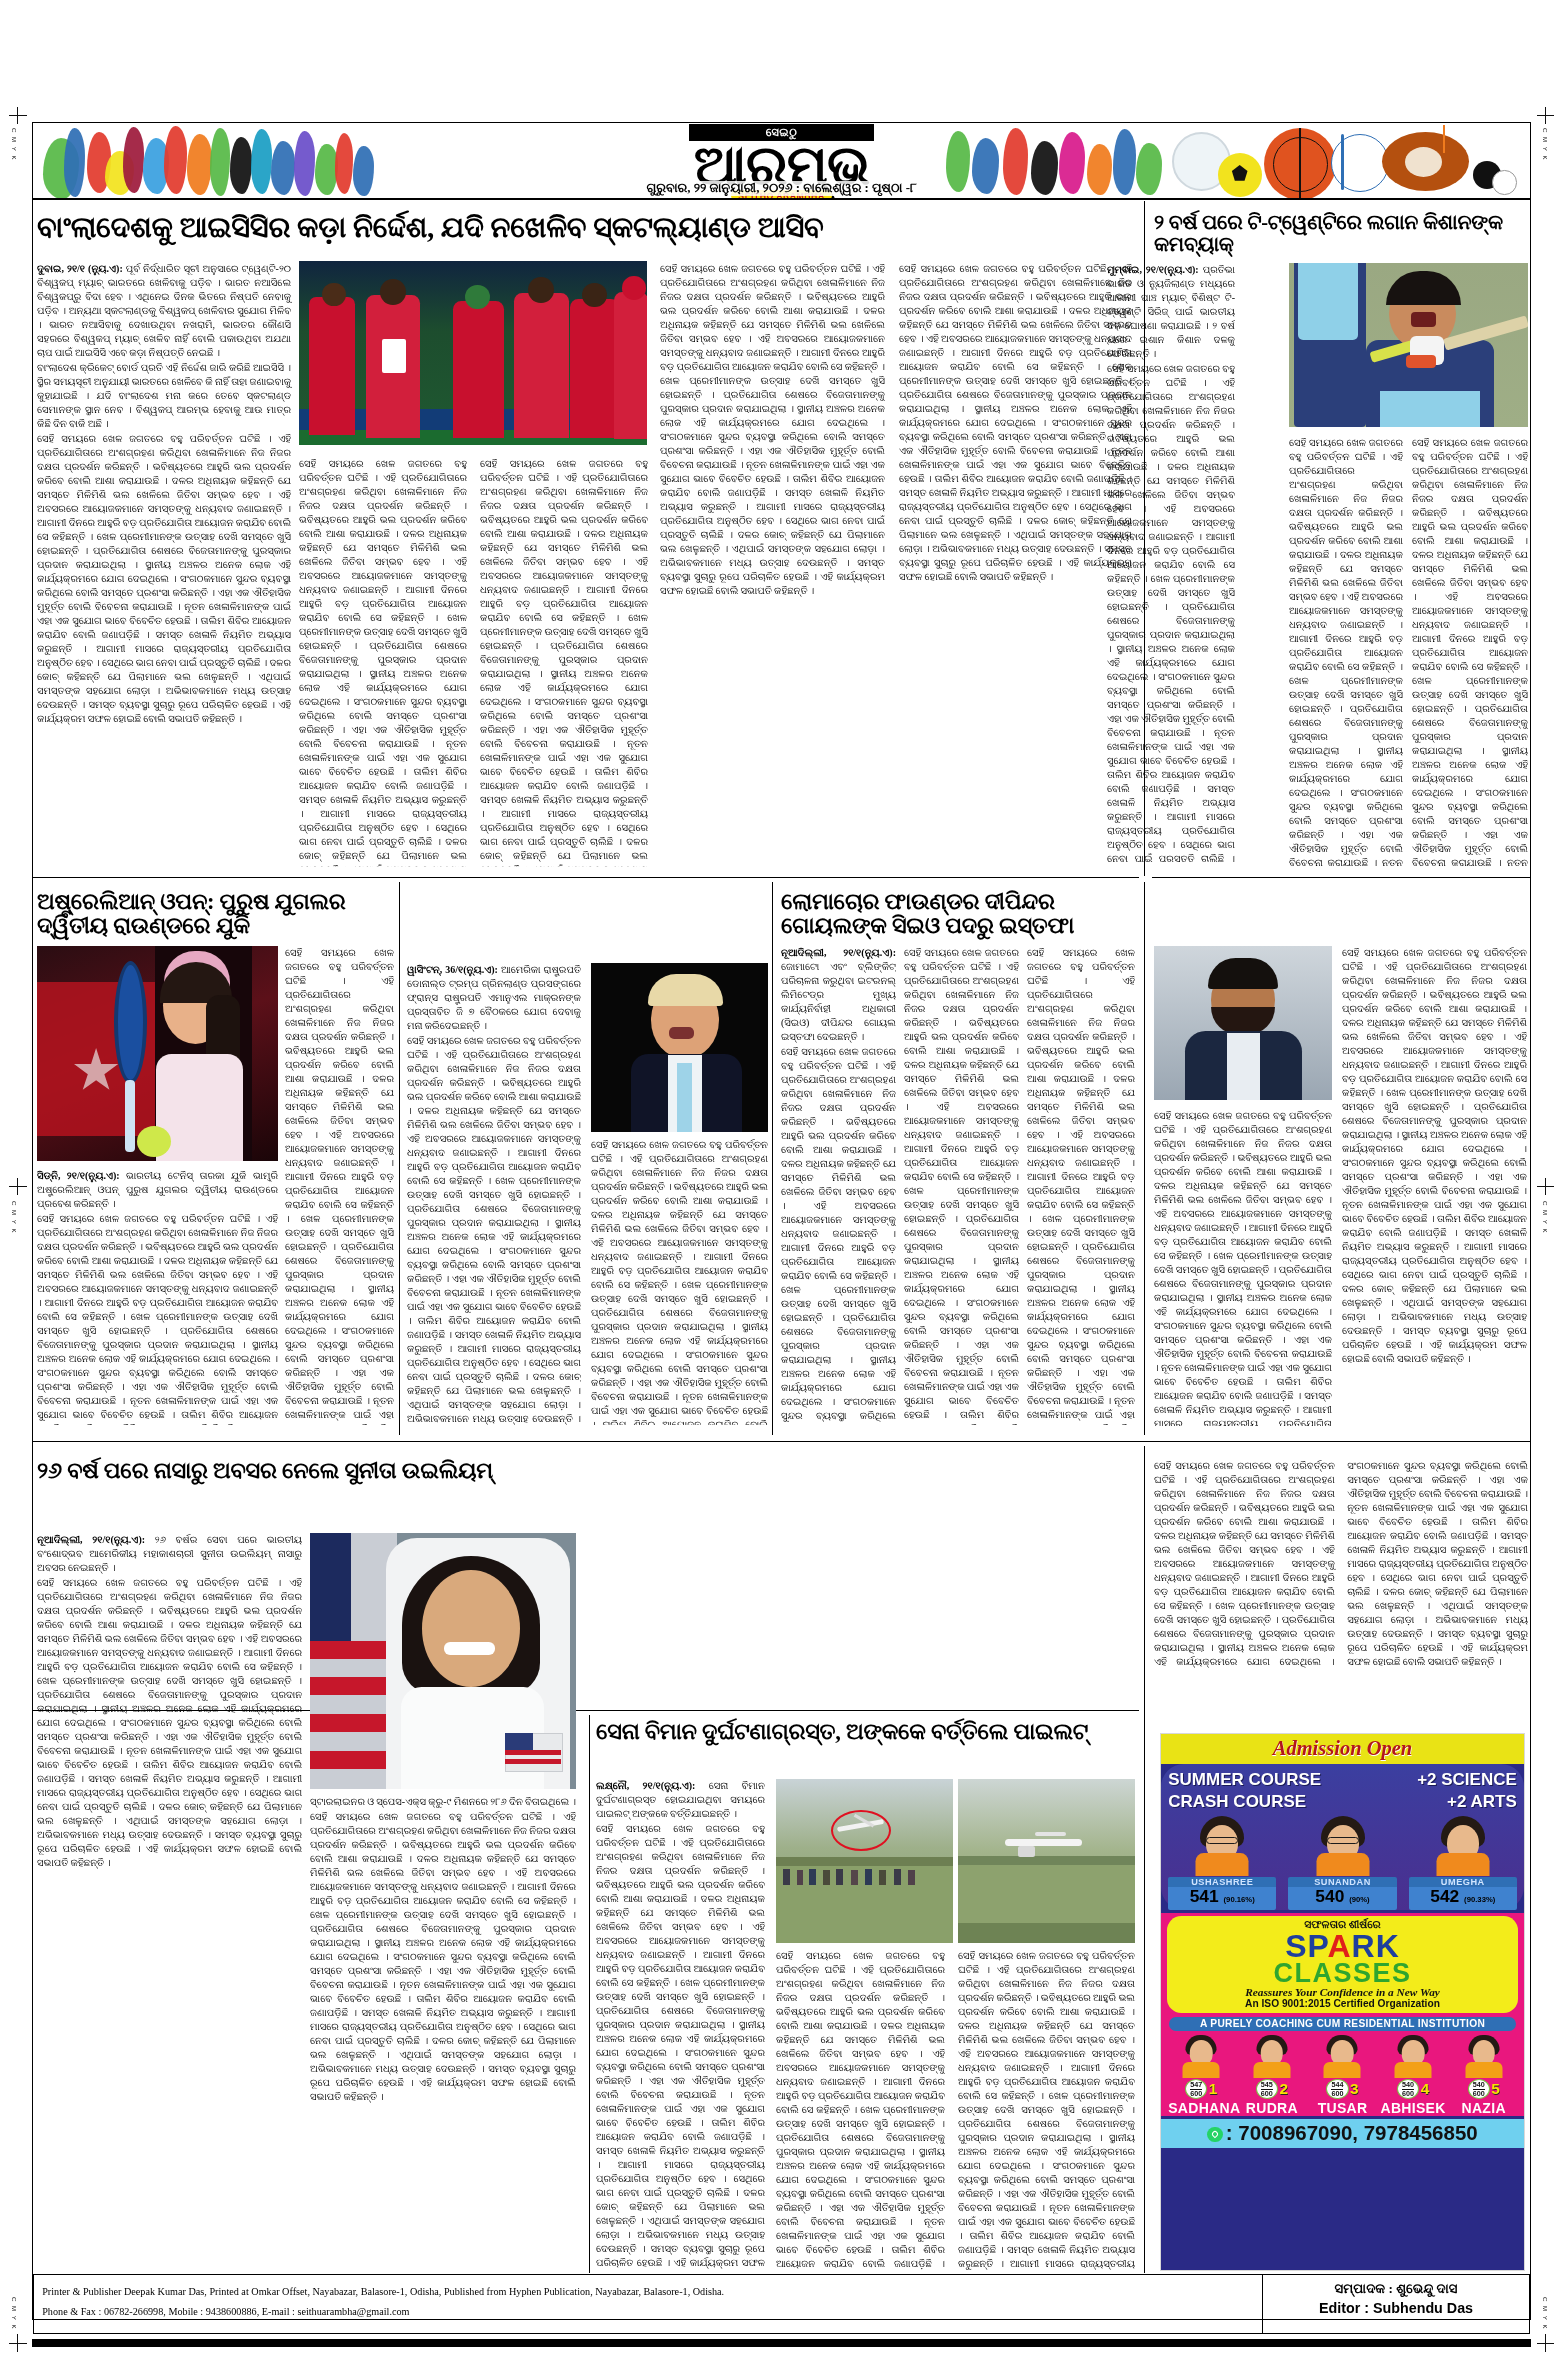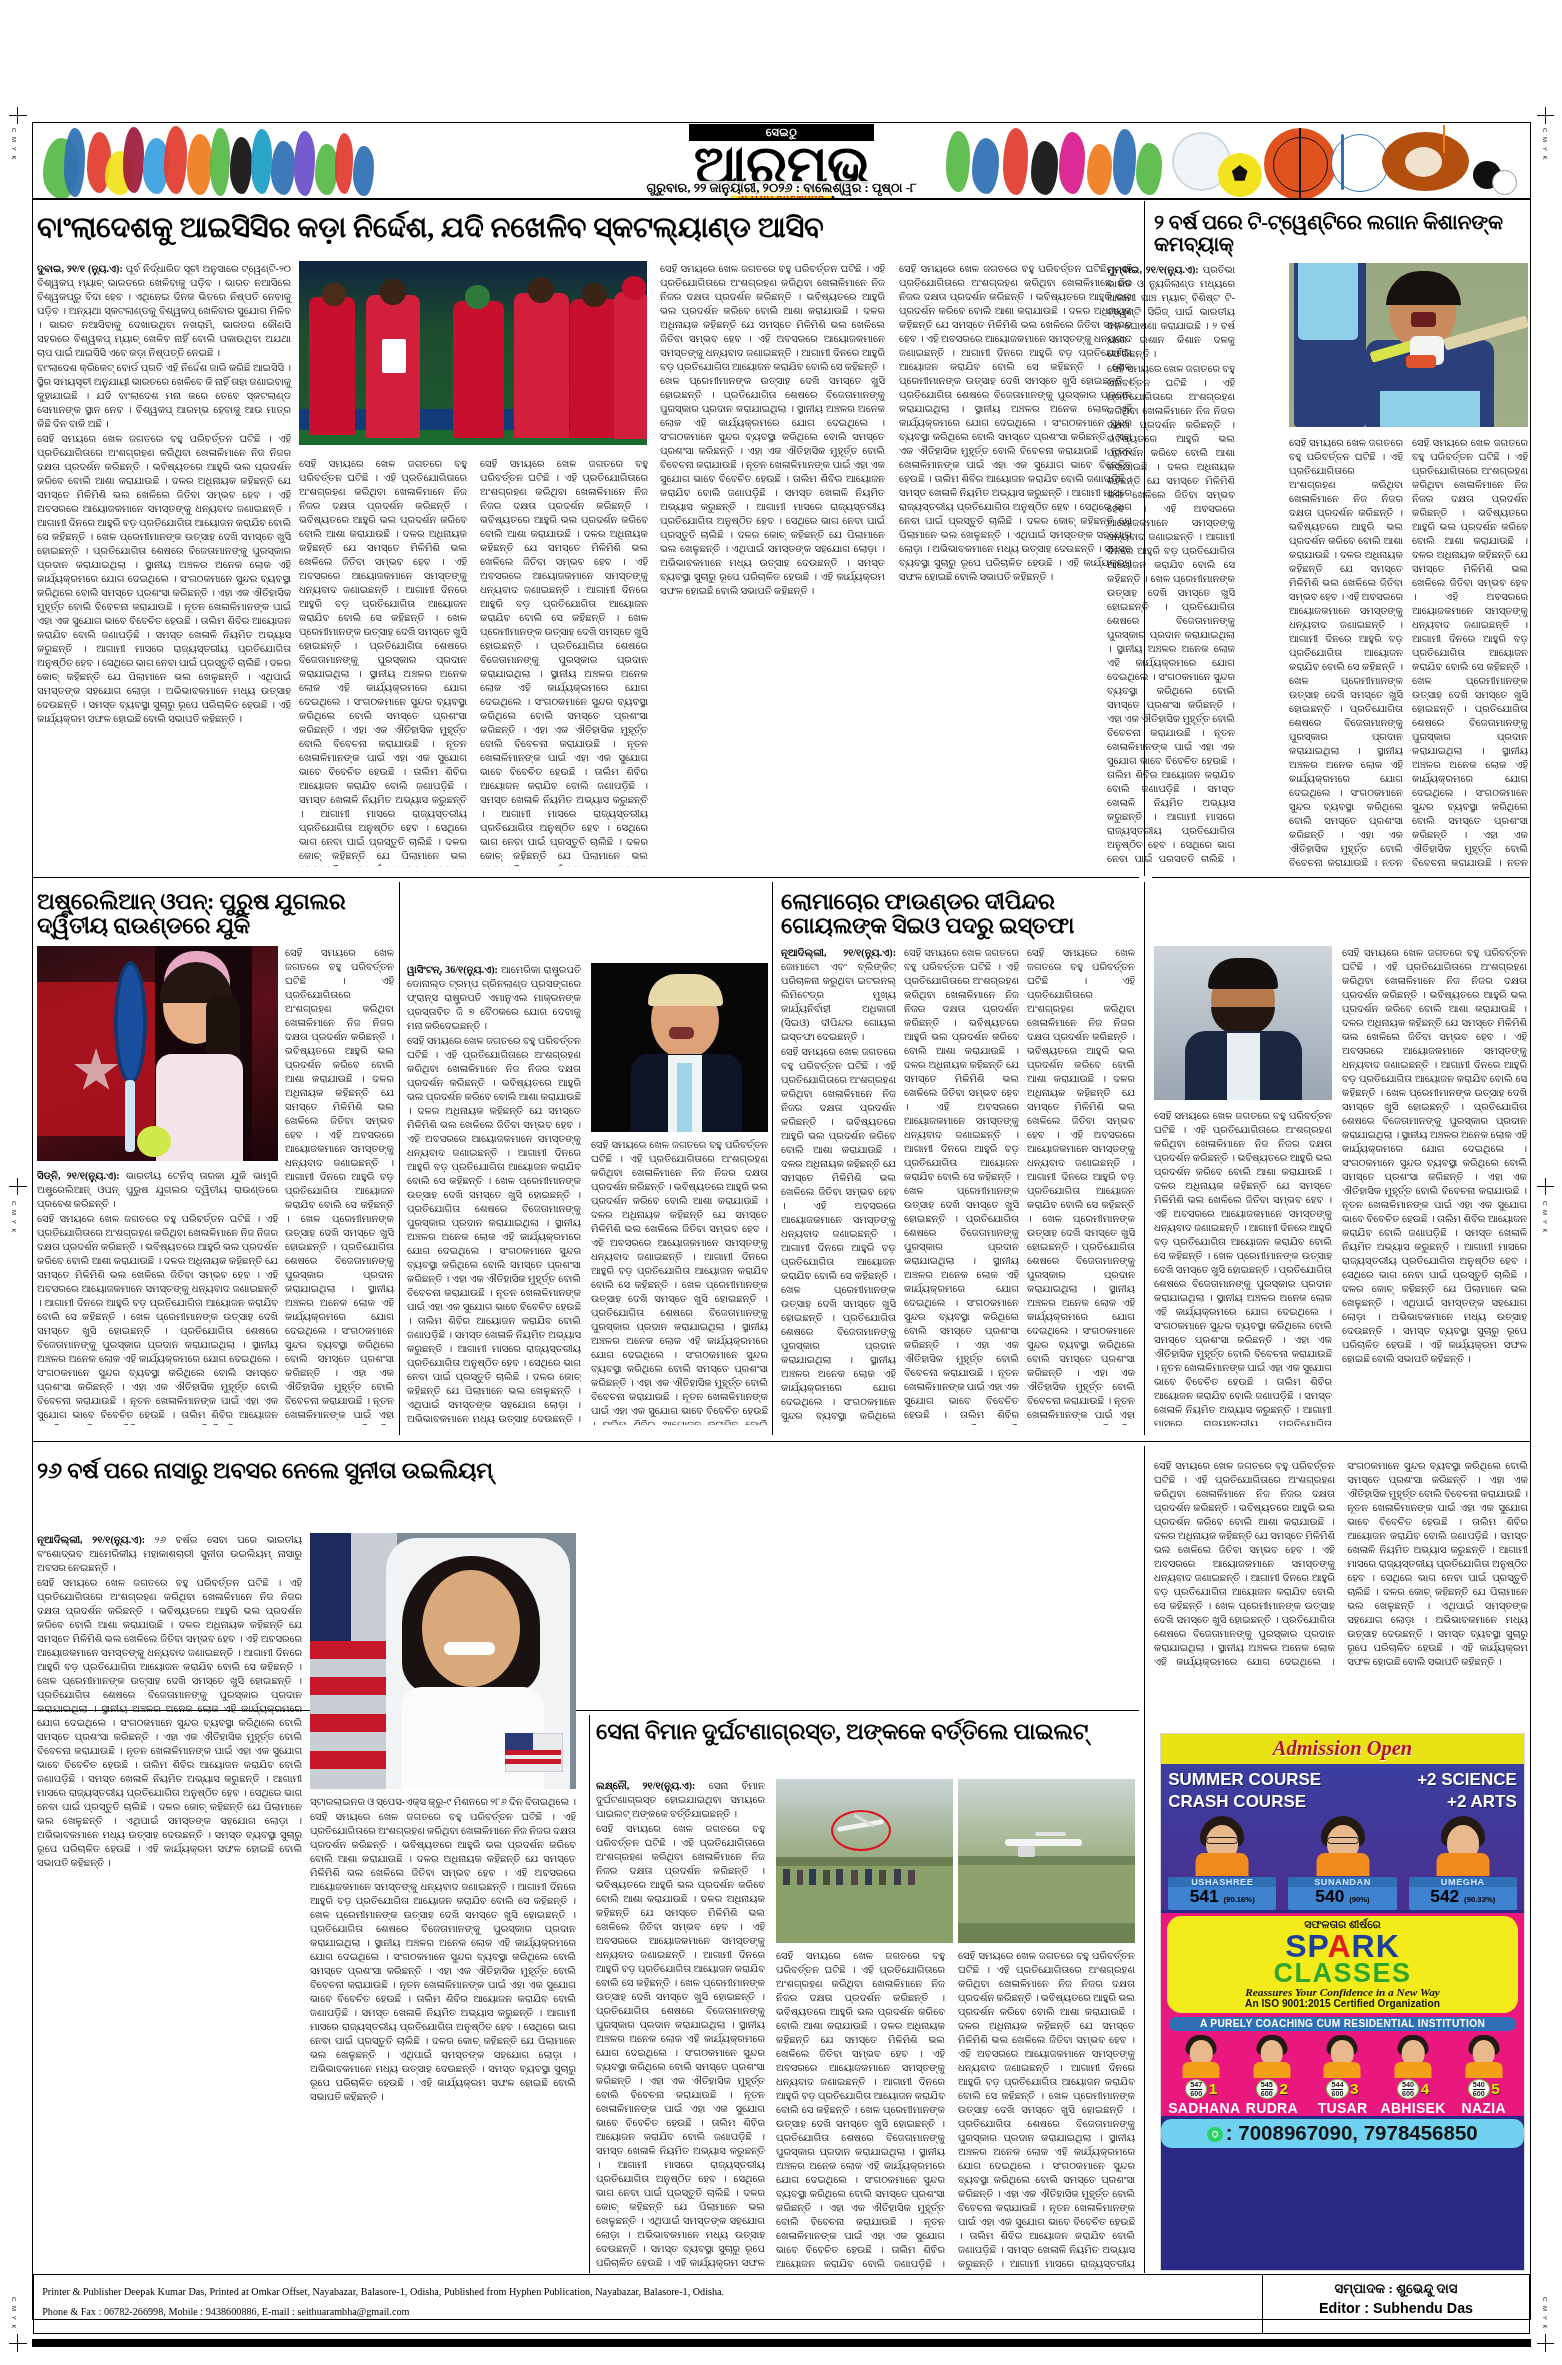--- a/index.html
+++ b/index.html
@@ -57,21 +57,21 @@
   
   .pf{position:absolute;}
   .circle{border-radius:50%;}
   .ellipse{border-radius:50%;}
 
   
   .ad{position:absolute;border:1px solid #d8d8d8;box-sizing:border-box;background:#2a2a86;overflow:hidden;}
   .ad-top{background:#e9e315;text-align:center;padding:3.1px 0 4.1px;}
   .ad-top-txt{font-family:"Liberation Serif",serif;font-style:italic;font-weight:bold;color:#b3161a;font-size:20.5px;
      text-shadow:0.5px 0.5px 0 #fff;}
-  .ad-body{background:linear-gradient(180deg,#3b3fa0 0%,#4a2f8f 100%);padding:5.1px 7.2px 0;}
+  .ad-body{background:linear-gradient(180deg,#3b3fa0 0%,#4a2f8f 100%);padding:5.1px 7.2px 0;border-radius:23px;}
   .ad-courses{display:flex;justify-content:space-between;color:#fff;font-family:"Liberation Sans",sans-serif;
      font-weight:bold;font-size:17px;line-height:21.5px;text-shadow:1px 1px 0 #1a1a55;}
   .ad-toppers{display:flex;justify-content:space-between;margin-top:4.1px;}
   .topper{width:31%;text-align:center;}
   .t-head{width:56px;height:60px;margin:0 auto;position:relative;}
   .t-hair{position:absolute;left:50%;transform:translateX(-50%);top:0;width:44px;height:31px;background:#241a14;border-radius:23px 23px 9.2px 9.2px;}
   .t-face{position:absolute;left:50%;transform:translateX(-50%);top:8.2px;width:32px;height:36px;background:#e8b98c;border-radius:50% 50% 46% 46%;}
   .t-glass{position:absolute;left:50%;transform:translateX(-50%);top:20.5px;width:32px;height:7.2px;border:1.5px solid #1b1b1b;border-radius:3.6px;box-sizing:border-box;}
   .t-shirt{position:absolute;left:50%;transform:translateX(-50%);bottom:0;width:53px;height:23.6px;background:#f08a1d;border-radius:8.2px 8.2px 0 0;}
   .t-name{background:#2f6fb5;color:#cfe4ff;font-family:"Liberation Sans",sans-serif;font-weight:bold;
@@ -98,21 +98,21 @@
   .r-face{position:absolute;left:50%;transform:translateX(-50%);top:5.1px;width:22.5px;height:25.6px;background:#e8b98c;border-radius:50% 50% 46% 46%;}
   .r-shirt{position:absolute;left:50%;transform:translateX(-50%);bottom:0;width:37px;height:16.4px;background:#f3a017;border-radius:6.1px 6.1px 0 0;}
   .r-badge{display:flex;align-items:center;justify-content:center;gap:1.5px;margin-top:1px;}
   .r-oval{background:#fff;border:1px solid #7ac143;border-radius:50%;font-family:"Liberation Sans",sans-serif;
      font-weight:bold;font-size:7.2px;line-height:7.2px;padding:1.5px 4.1px;color:#111;}
   .r-oval i{display:block;border-top:0.5px solid #111;font-style:normal;}
   .r-num{font-family:"Liberation Sans",sans-serif;font-weight:bold;font-size:15.4px;color:#f6e400;
      text-shadow:0.5px 0.5px 0 #222;}
   .r-name{color:#fff;font-family:"Liberation Sans",sans-serif;font-weight:bold;font-size:14px;letter-spacing:0.3px;margin-top:0.5px;}
   .ad-phone{background:#6fd0ef;text-align:center;font-family:"Liberation Sans",sans-serif;font-weight:bold;
-     font-size:20.5px;color:#111;padding:2px 0 3.1px;margin-top:3.1px;border-radius:10px;}
+     font-size:20.5px;color:#111;padding:2px 0 3.1px;margin-top:3.1px;}
   .wa{display:inline-block;width:15.4px;height:15.4px;background:#25d366;border-radius:50%;vertical-align:-2px;margin-right:3.1px;position:relative;}
   .wa:after{content:"";position:absolute;left:4.6px;top:4.1px;width:6.1px;height:6.1px;border:1.5px solid #fff;border-radius:50% 50% 50% 0;transform:rotate(-45deg);box-sizing:border-box;}
 
   
   .footer{position:absolute;left:33px;bottom:32px;width:1497px;height:60px;border:1px solid #000;box-sizing:border-box;display:flex;}
   .foot-l{flex:1;padding:7.2px 8.2px;font-size:10.2px;line-height:19.5px;}
   .foot-r{width:266px;border-left:1px solid #000;text-align:center;padding-top:6.1px;}
   .foot-r .o{font-size:13.3px;font-weight:bold;}
   .foot-r .e{font-size:14.3px;font-weight:bold;font-family:"Liberation Sans",sans-serif;margin-top:3.1px;}
   .footbar{position:absolute;left:32px;bottom:19.5px;width:1499px;height:7.2px;background:#000;}

